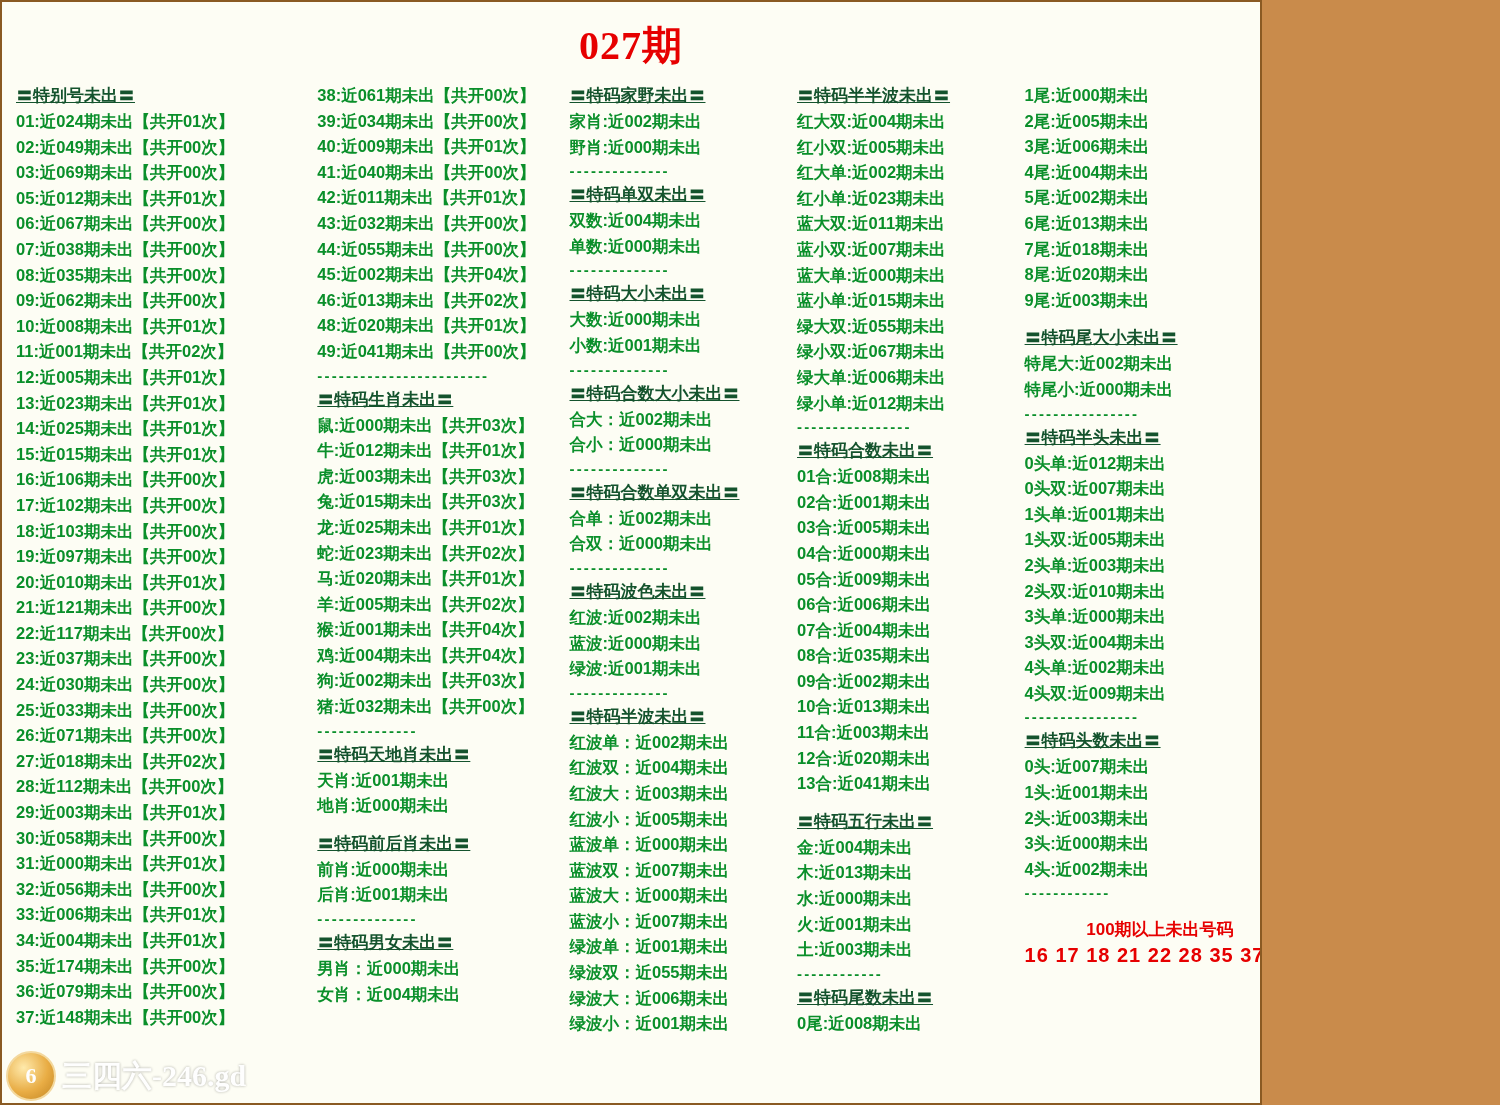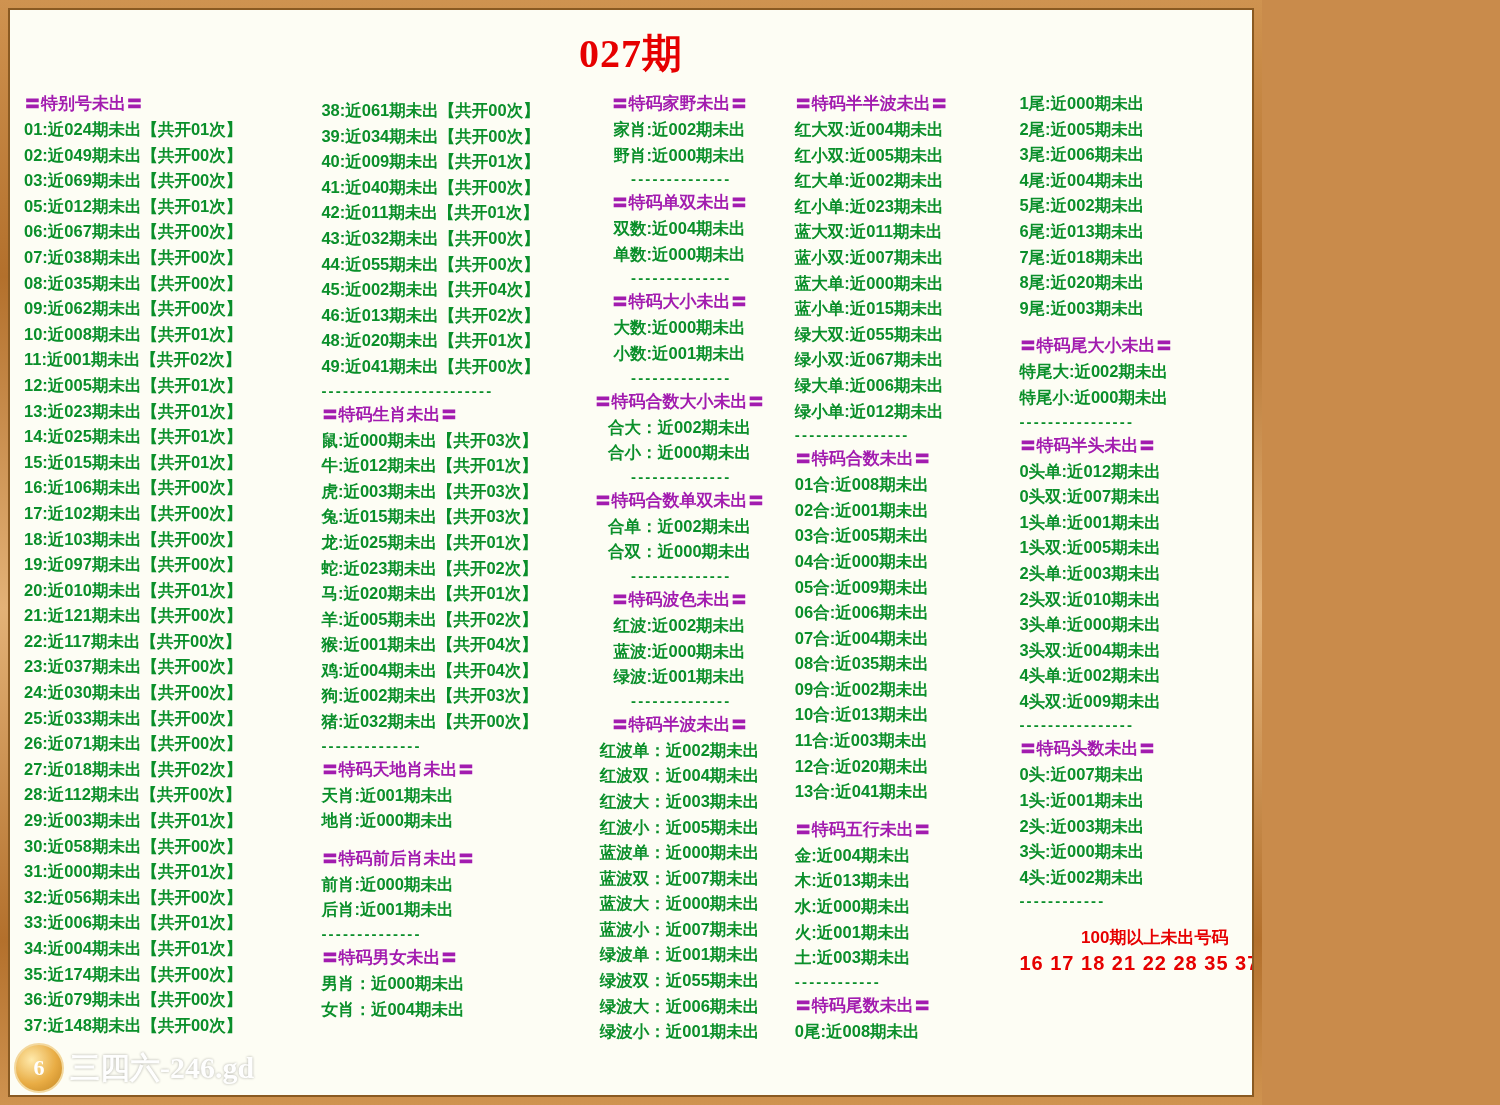--- a/index.html
+++ b/index.html
@@ -9,21 +9,21 @@
     background:#c98b4b;
     overflow:hidden;
   }
   #frame{
     position:relative;
     width:1262px;height:1105px;
     box-sizing:border-box;
     background:
       linear-gradient(180deg,#d79a55 0%,#b9762f 12%,#e0ae74 30%,#a9六 0%) ;
     background:linear-gradient(180deg,#cf9350 0%,#b3702c 25%,#e3b277 55%,#b3702c 85%,#cf9350 100%);
-    padding:8px;
+    padding:0;
   }
   #frame:before{
     content:"";position:absolute;left:8px;top:8px;right:8px;bottom:8px;
     border:3px solid #e9c89a;border-radius:2px;pointer-events:none;
   }
   #paper{
     position:relative;
     width:100%;height:100%;
     box-sizing:border-box;
     background:#fdfdf4;
@@ -44,39 +44,40 @@
     display:flex;
     align-items:flex-start;
     gap:0px;
   }
   .col{
     flex:1 1 0;
     padding-right:6px;
     box-sizing:border-box;
   }
   .col.c1{flex:0 0 24.5%;}
-  .col.c2{flex:0 0 20.5%;margin-top:7px;}
-  .col.c3{flex:0 0 18.5%;text-align:center;}
+  .col.c2{flex:0 0 20.5%;}
+  .col.c3{flex:0 0 18.5%;}
   .col.c4{flex:0 0 18.5%;}
   .col.c5{flex:0 0 18.0%;}
 
   .line{
     color:#0a8f2a;
     font-size:16.5px;
     font-weight:bold;
     line-height:25.6px;
     white-space:nowrap;
     font-family:"Liberation Sans","DejaVu Sans",sans-serif;
   }
   .hdr{
-    color:#a21caf;
+    color:#14532d;
     font-size:17px;
     font-weight:bold;
     line-height:26px;
     white-space:nowrap;
+    text-decoration:underline;
   }
   .sep{
     color:#0a8f2a;
     font-size:15px;
     font-weight:bold;
     line-height:22px;
     letter-spacing:-1px;
     white-space:nowrap;
   }
   .gap{height:12px;}

